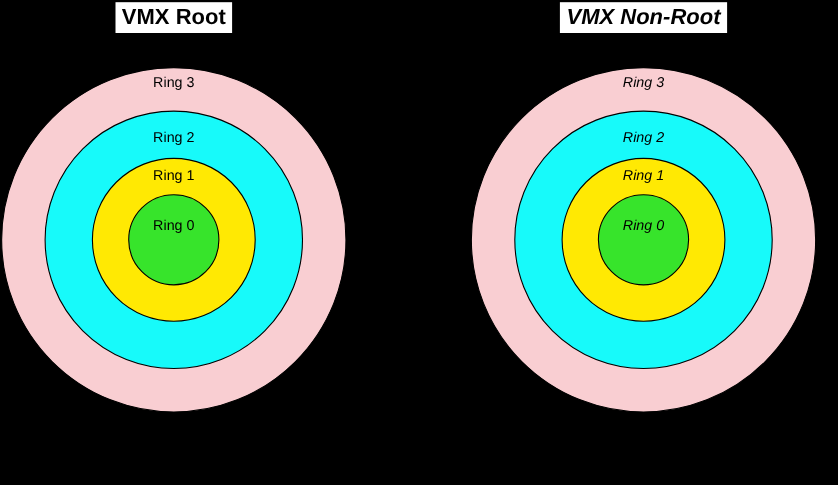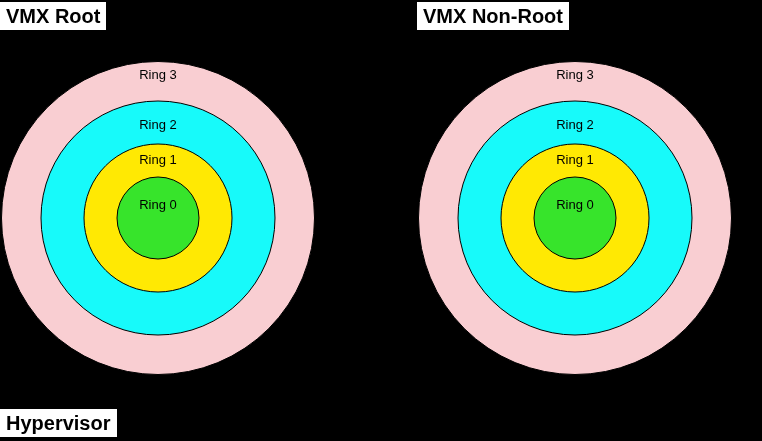--- a/index.html
+++ b/index.html
@@ -7,25 +7,25 @@
     width: 762px; height: 441px;
     background: #000;
     font-family: "Liberation Sans", sans-serif;
     overflow: hidden;
     position: relative;
   }
   .canvas { position: absolute; inset: 0; width: 762px; height: 441px; }
 
   .diagram { position: absolute; top: 0; width: 316px; height: 441px; }
   .diagram.left  { left: 0; }
-  .diagram.right { left: 417px; }
+  .diagram.right { left: 427px; font-style: italic; }
 
   .title-row, .bottom-row {
     position: absolute; left: 0; width: 316px;
-    display: flex; justify-content: flex-start;
+    display: flex; justify-content: center;
   }
   .title-row  { top: 2px; }
   .bottom-row { top: 409px; }
 
   .label-box {
     background: #fff;
     color: #000;
     font-size: 20px;
     font-weight: bold;
     line-height: 24px;
@@ -57,23 +57,20 @@
       <circle cx="158" cy="158" r="117" fill="#17FAFA"></circle>
       <circle cx="158" cy="158" r="74" fill="#FFE903"></circle>
       <circle cx="158" cy="158" r="41" fill="#37E42B"></circle>
 
       <text x="158" y="19">Ring 3</text>
       <text x="158" y="69">Ring 2</text>
       <text x="158" y="104">Ring 1</text>
       <text x="158" y="149">Ring 0</text>
     </svg>
 
-    <div class="bottom-row">
-      <span class="label-box">Hypervisor</span>
-    </div>
   </div>
 
   <div class="diagram right">
     <div class="title-row">
       <span class="label-box">VMX Non-Root</span>
     </div>
 
     <svg class="rings" width="316" height="316" viewBox="0 0 316 316">
       <circle cx="158" cy="158" r="156.5" fill="#F9CED2"></circle>
       <circle cx="158" cy="158" r="117" fill="#17FAFA"></circle>

